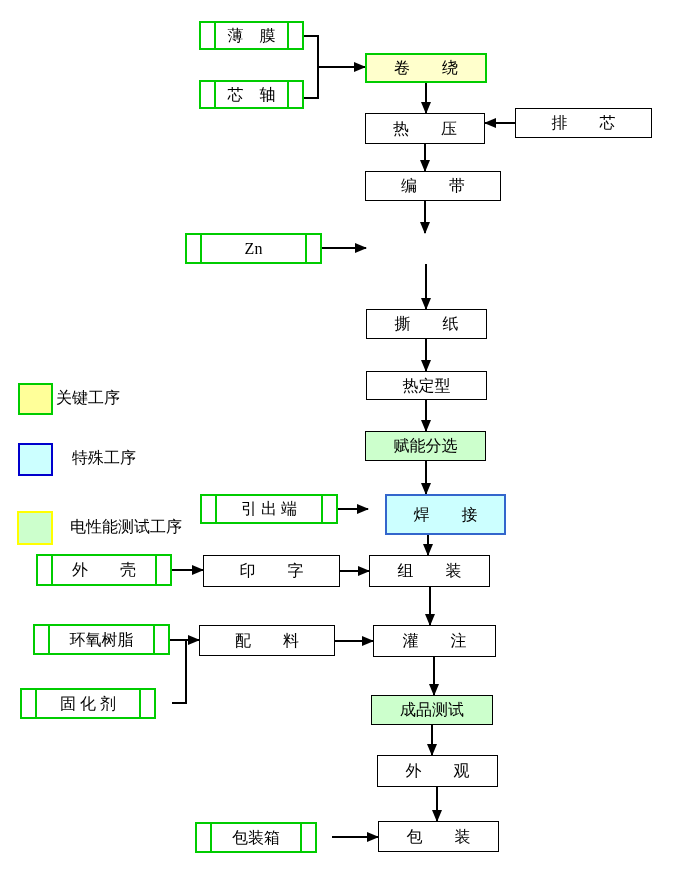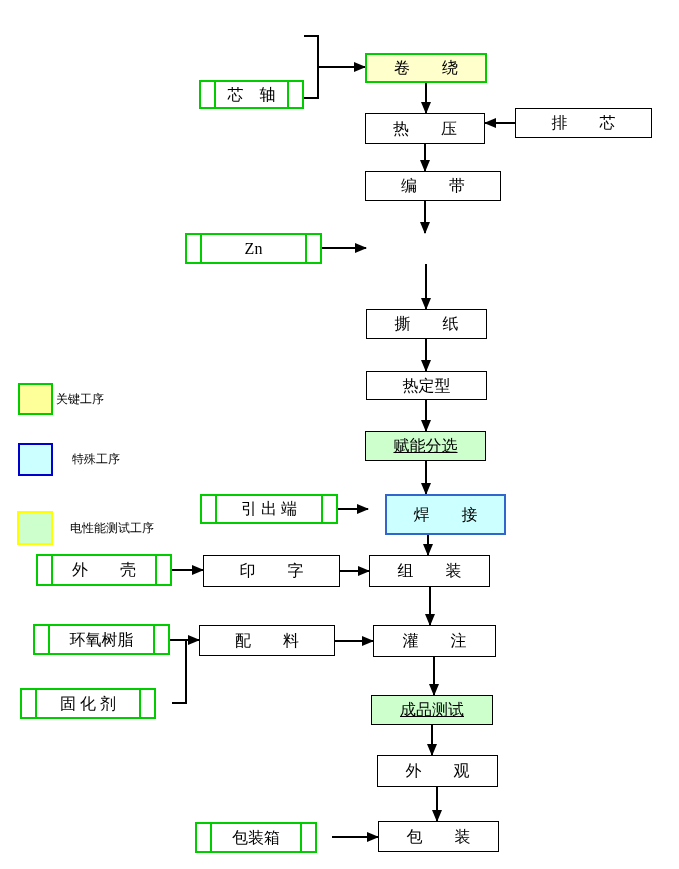--- a/index.html
+++ b/index.html
@@ -14,33 +14,33 @@
   .connectors{position:absolute;left:0;top:0;width:679px;height:869px;pointer-events:none;}
   .node{
     position:absolute;
     display:flex;align-items:center;justify-content:center;
     font-size:16px;line-height:1;white-space:pre;
     box-sizing:border-box;
   }
   .proc{background:#fff;border:1.5px solid #000;}
   .key{background:var(--key-fill,#ffffcc);border:2px solid var(--input-border,#00cc00);}
   .special{background:var(--special-fill,#ccffff);border:2px solid var(--special-border,#3366cc);}
-  .test{background:var(--test-fill,#ccffcc);border:1.5px solid #000;text-decoration:underline;}
+  .test{background:var(--test-fill,#ccffcc);border:1.5px solid #000;}
   .input{background:#fff;border:2px solid var(--input-border,#00cc00);}
   .input::before,.input::after{
     content:"";position:absolute;top:0;bottom:0;width:2px;
     background:var(--input-border,#00cc00);
   }
   .input::before{left:13px;}
   .input::after{right:13px;}
   .swatch{position:absolute;box-sizing:border-box;}
   .swatch-key{background:var(--legend-key-fill,#ffff99);border:2px solid var(--input-border,#00cc00);}
   .swatch-special{background:var(--special-fill,#ccffff);border:2px solid var(--legend-special-border,#0000cc);}
   .swatch-test{background:var(--test-fill,#ccffcc);border:2px solid var(--legend-test-border,#ffff00);}
-  .legend-label{position:absolute;font-size:12px;line-height:20px;white-space:pre;}
+  .legend-label{position:absolute;font-size:16px;line-height:20px;white-space:pre;font-family:Liberation Mono, monospace;}
 </style>
 </head>
 <body>
 
 <div class="canvas">
 
   <svg class="connectors" viewBox="0 0 679 869" xmlns="http://www.w3.org/2000/svg">
     <defs>
       <marker id="ah" markerWidth="12" markerHeight="10" refX="11" refY="5" orient="auto" markerUnits="userSpaceOnUse">
         <path d="M0,0 L12,5 L0,10 z" fill="#000"></path>
@@ -69,20 +69,21 @@
       <path d="M172 703 H186"></path>
       <path d="M186 704 V639"></path>
       <path d="M335 641 H373" marker-end="url(#ah)"></path>
       <path d="M434 657 V695" marker-end="url(#ah)"></path>
       <path d="M432 725 V755" marker-end="url(#ah)"></path>
       <path d="M437 787 V821" marker-end="url(#ah)"></path>
       <path d="M332 837 H378" marker-end="url(#ah)"></path>
     </g>
   </svg>
 
+  <div class="node input" style="left:199px;top:21px;width:105px;height:29px">薄　膜</div>
   <div class="node input" style="left:199px;top:80px;width:105px;height:29px">芯　轴</div>
   <div class="node input" style="left:185px;top:233px;width:137px;height:31px">Zn</div>
   <div class="node input" style="left:200px;top:494px;width:138px;height:30px">引 出 端</div>
   <div class="node input" style="left:36px;top:554px;width:136px;height:32px">外　　壳</div>
   <div class="node input" style="left:33px;top:624px;width:137px;height:31px">环氧树脂</div>
   <div class="node input" style="left:20px;top:688px;width:136px;height:31px">固 化 剂</div>
   <div class="node input" style="left:195px;top:822px;width:122px;height:31px">包装箱</div>
 
   <div class="node key" style="left:365px;top:53px;width:122px;height:30px">卷　　绕</div>
   <div class="node proc" style="left:365px;top:113px;width:120px;height:31px">热　　压</div>

